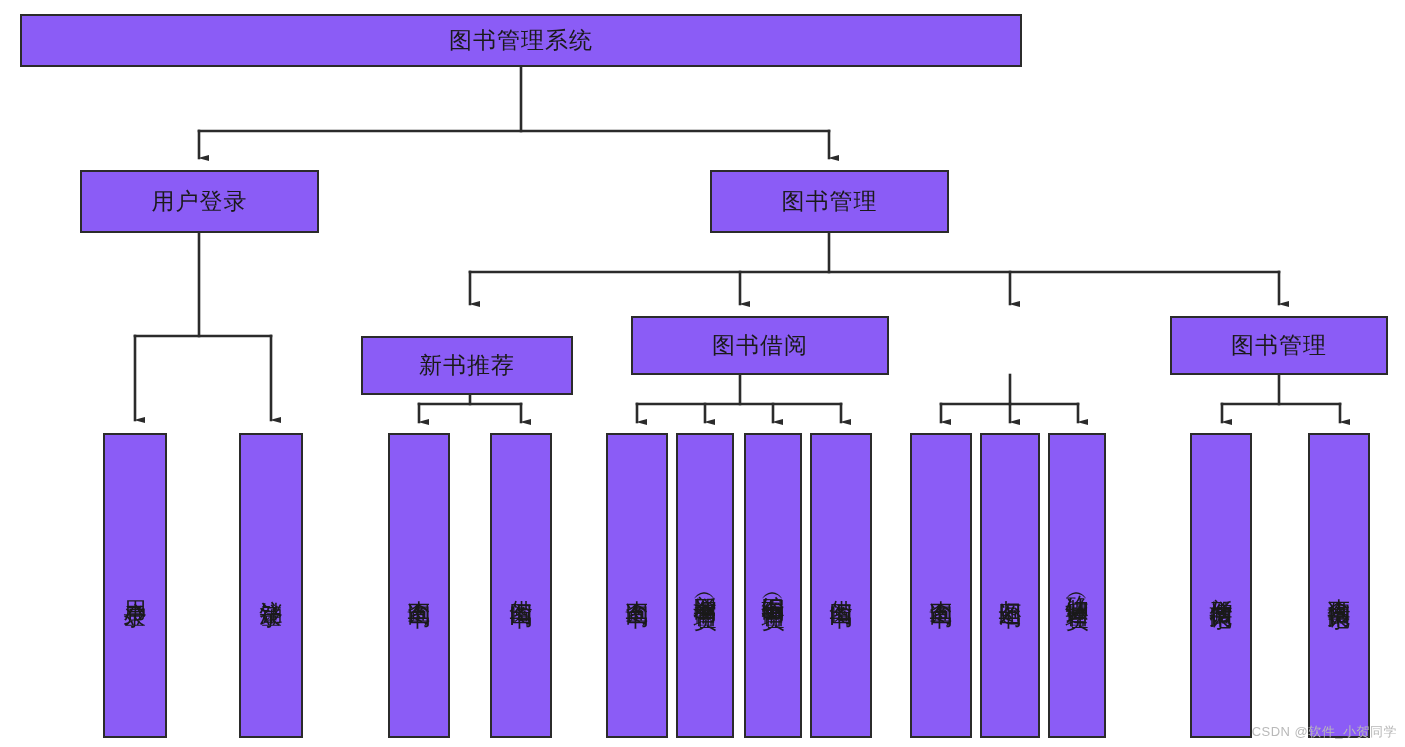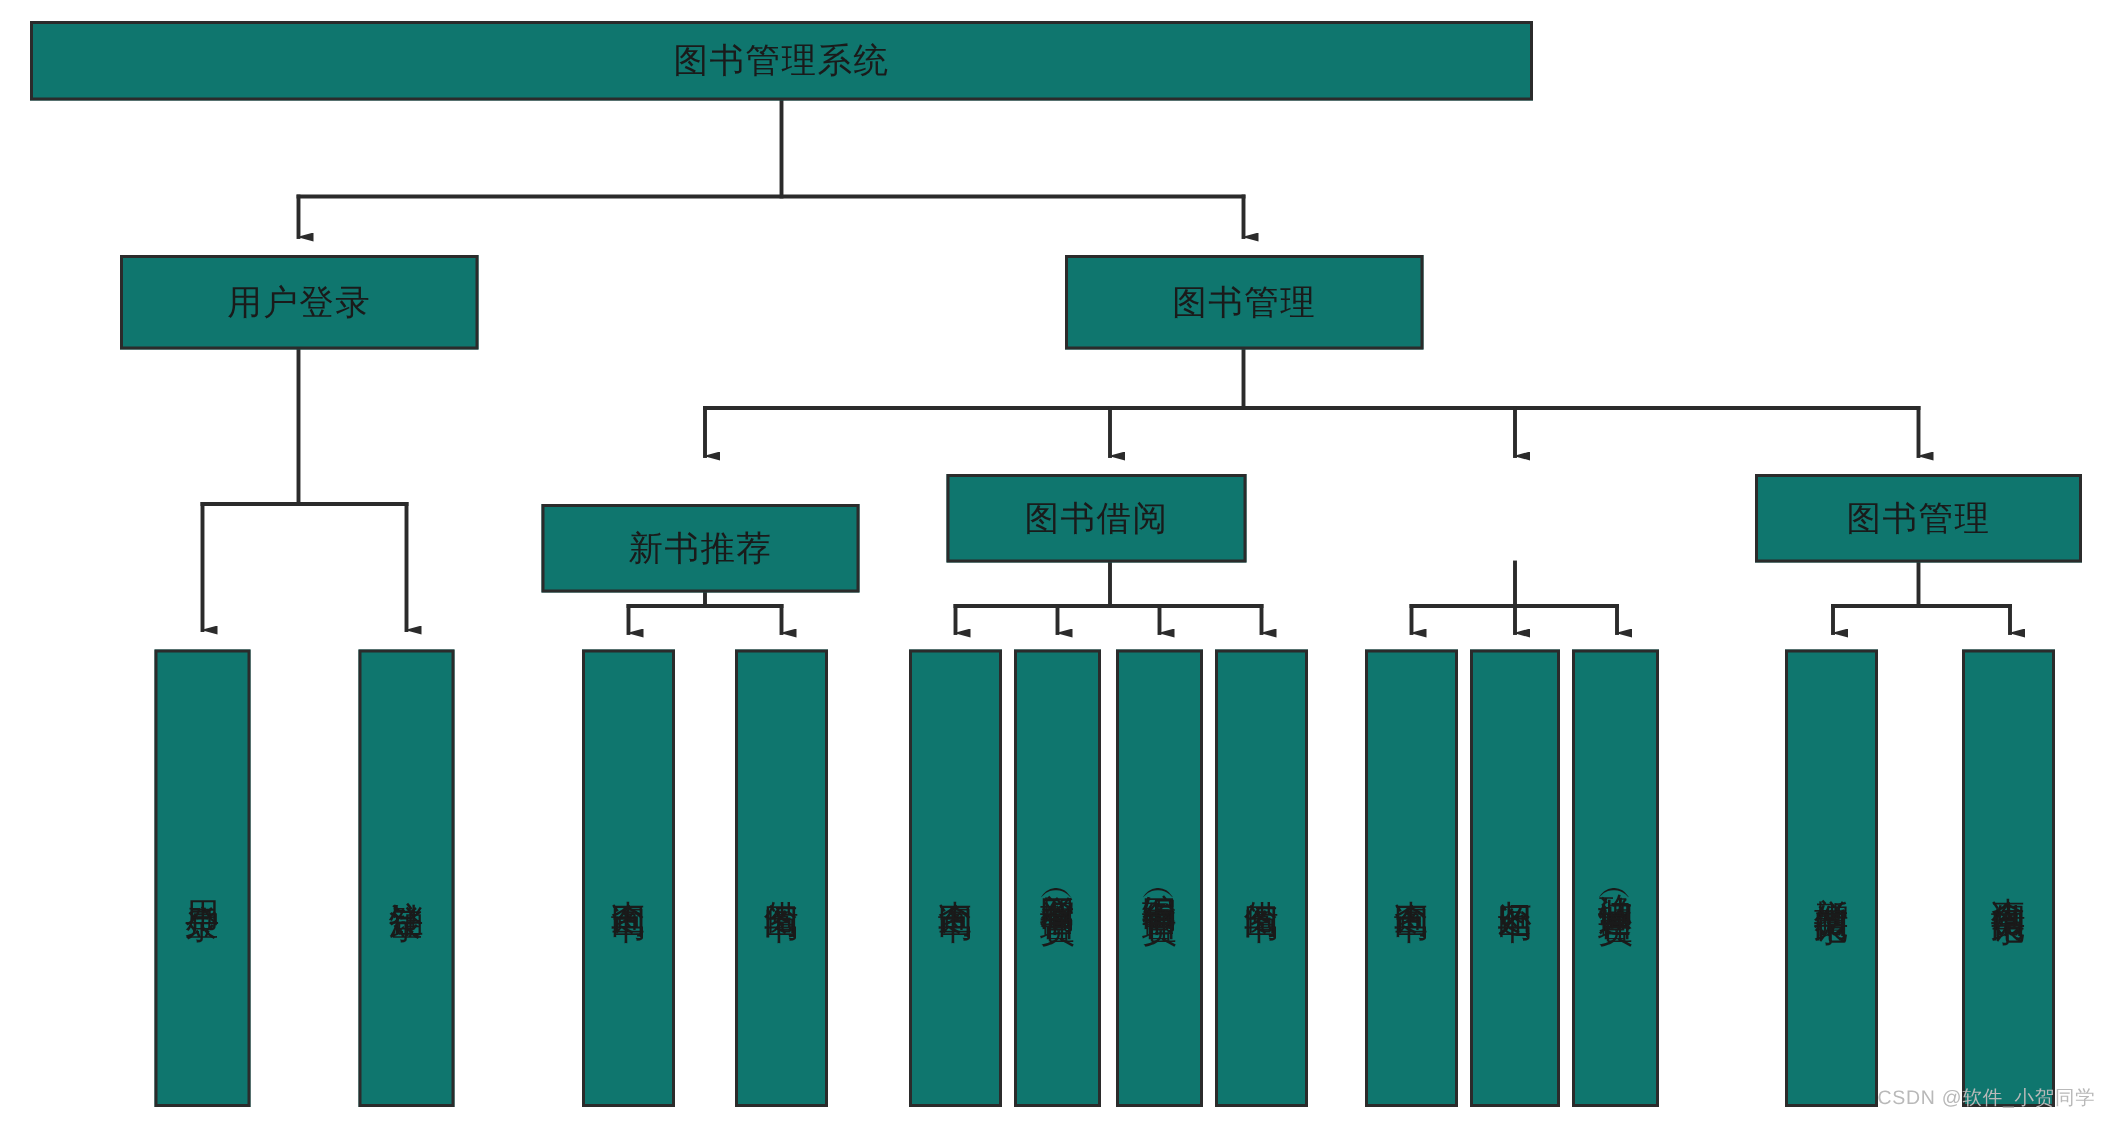--- a/index.html
+++ b/index.html
@@ -22,21 +22,21 @@
     left: 0;
     top: 0;
     width: 1405px;
     height: 747px;
     pointer-events: none;
   }
   .node {
     position: absolute;
     box-sizing: border-box;
     border: 2.5px solid #2b2b2b;
-    background: #0f766e;
+    background: #8b5cf6;
     display: flex;
     align-items: center;
     justify-content: center;
     color: #1a1a1a;
   }
   .node.horiz {
     font-size: 23px;
     letter-spacing: 1px;
     line-height: 1.2;
   }
@@ -126,21 +126,21 @@
   <div class="node horiz" style="left:80px; top:170px; width:239px; height:63px;">
     <span>用户登录</span>
   </div>
   <div class="node horiz" style="left:710px; top:170px; width:239px; height:63px;">
     <span>图书管理</span>
   </div>
 
   <div class="node horiz" style="left:361px; top:316px; width:212px; height:59px;margin-top:20px;">
     <span>新书推荐</span>
   </div>
-  <div class="node horiz" style="left:631px; top:316px; width:200px; height:59px;">
+  <div class="node horiz" style="left:631px; top:316px; width:258px; height:59px;">
     <span>图书借阅</span>
   </div>
   <div class="node horiz" style="left:1170px; top:316px; width:218px; height:59px;">
     <span>图书管理</span>
   </div>
 
   <div class="node vert" style="left:103px; top:433px; width:64px; height:305px;">
     <span class="vtext">用户登录</span>
   </div>
   <div class="node vert" style="left:239px; top:433px; width:64px; height:305px;">

